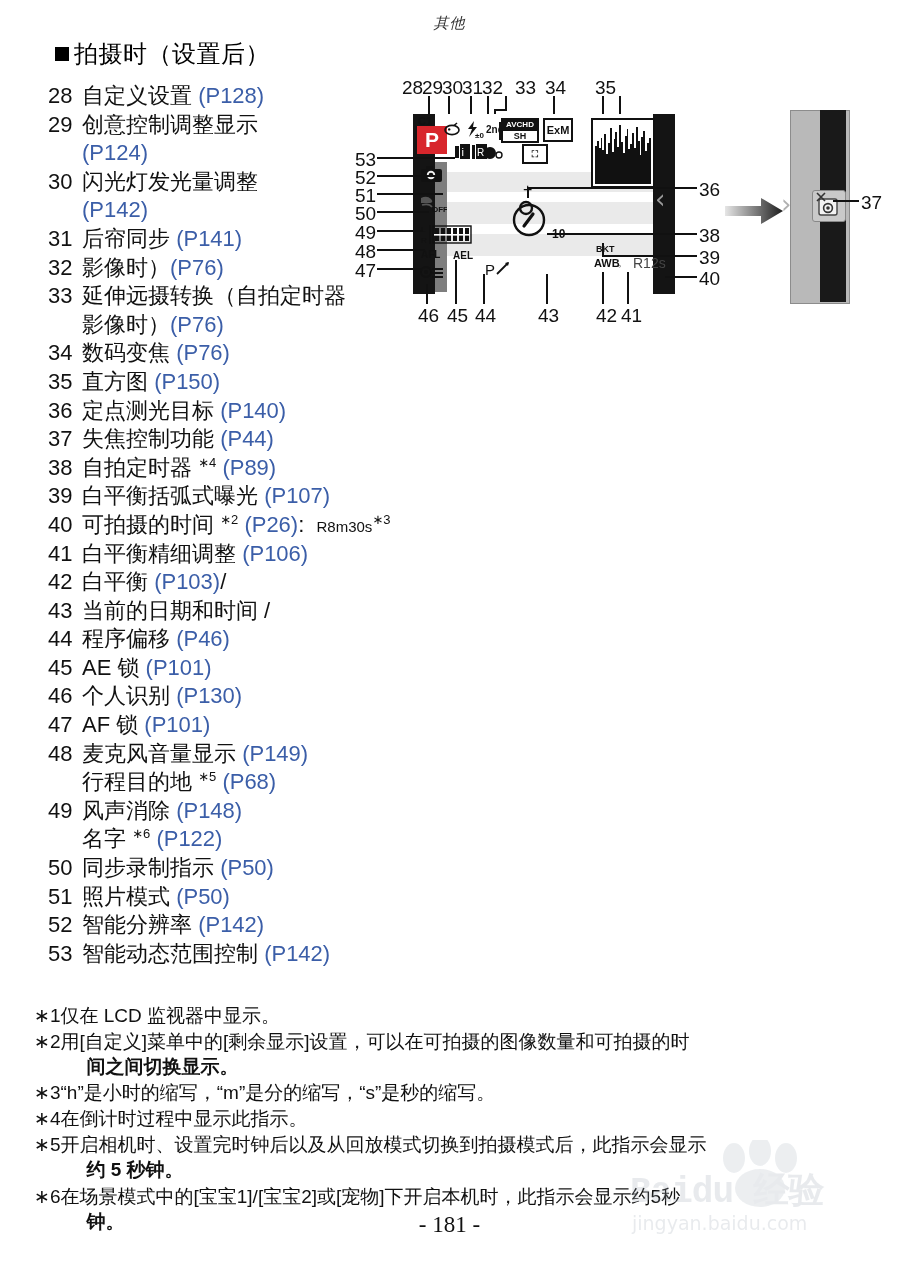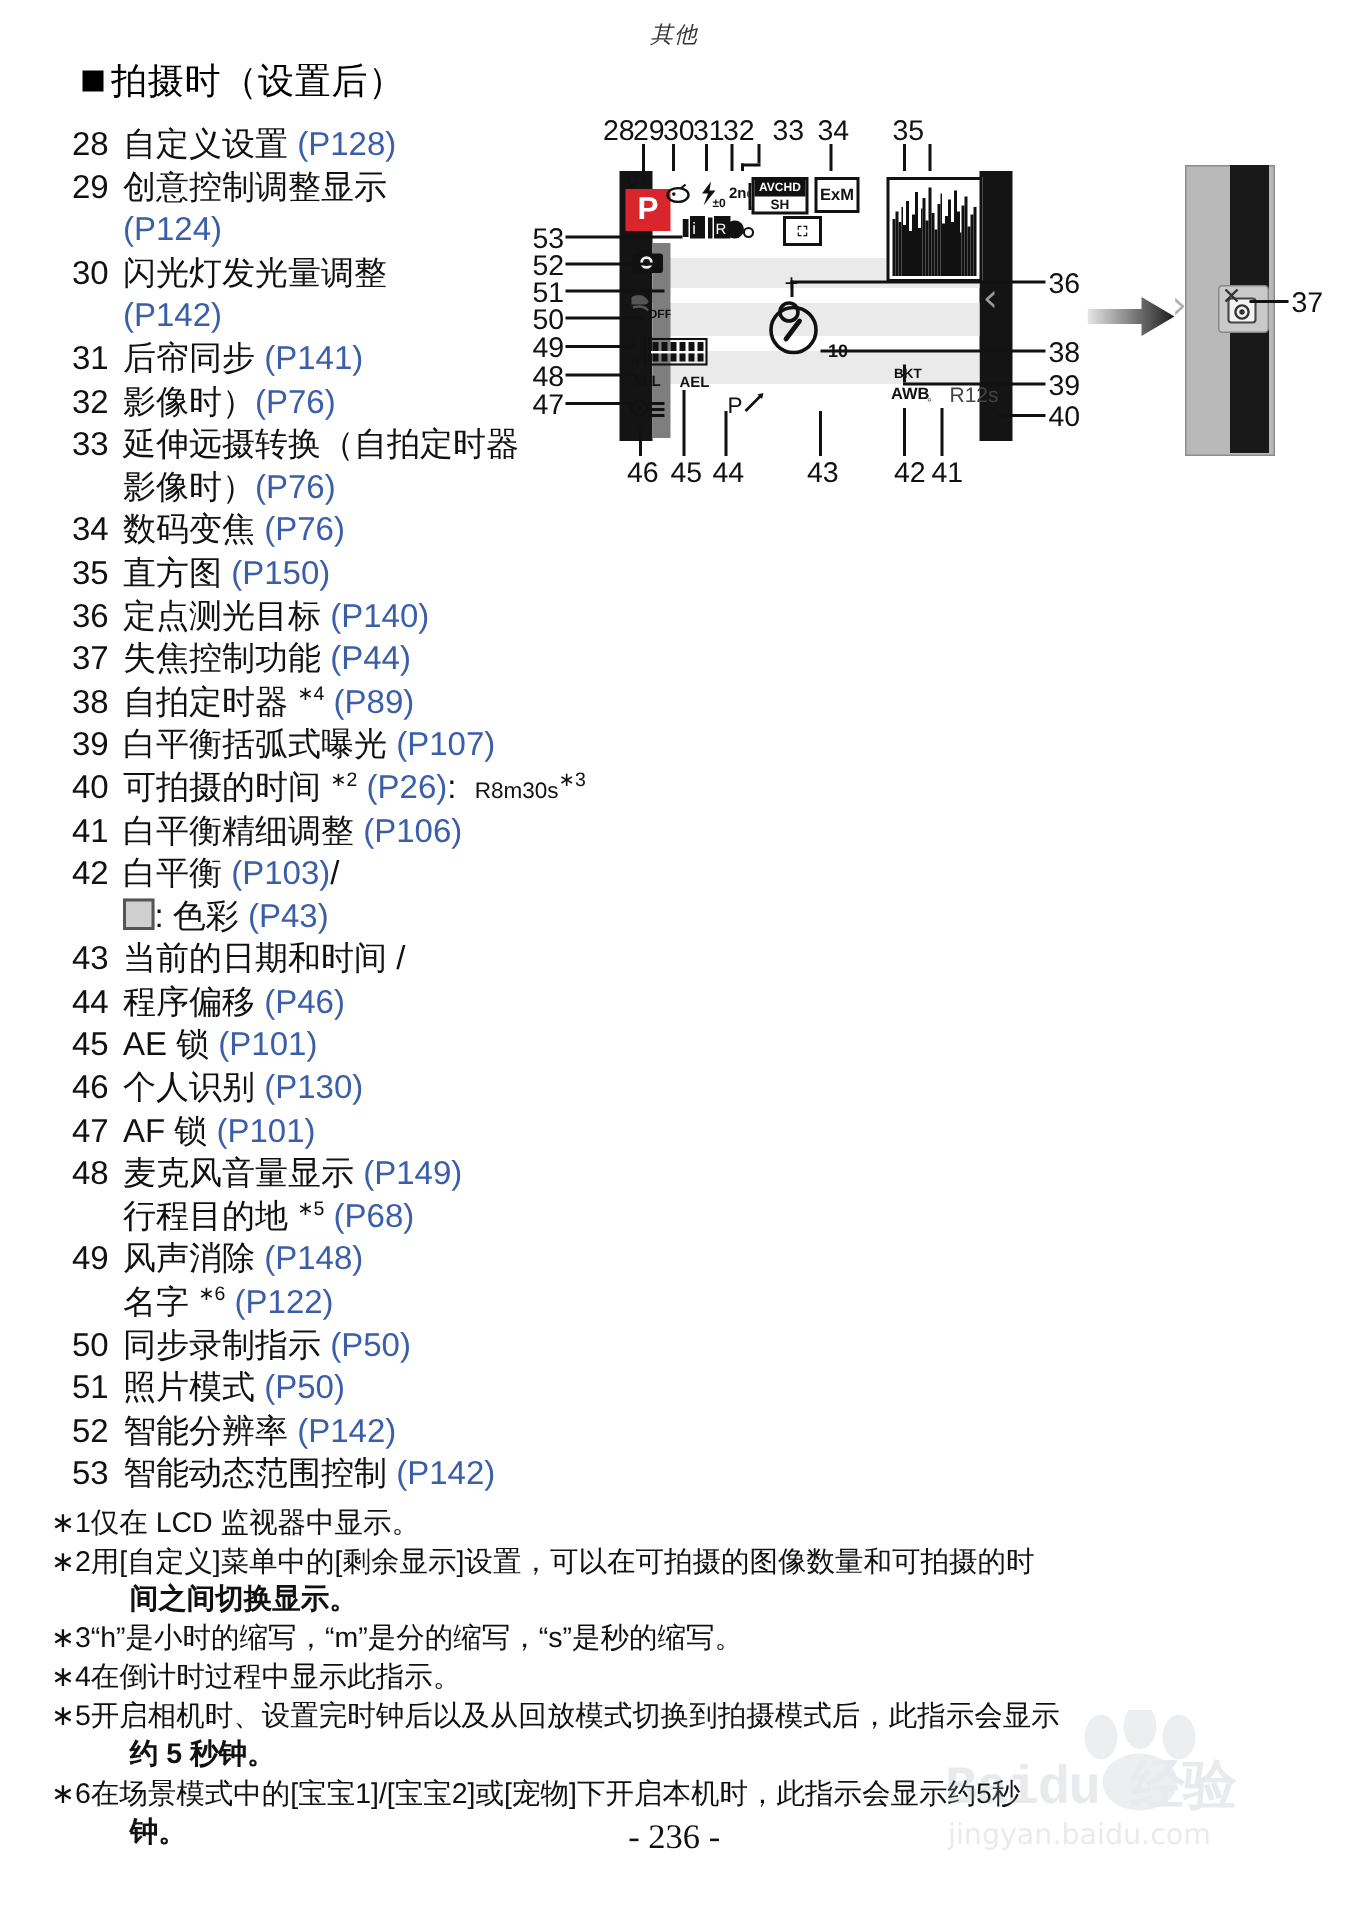--- a/index.html
+++ b/index.html
@@ -473,21 +473,20 @@
       <div class="li">
         <div class="num">41</div>
         <div class="body">
           <span class="sub">白平衡精细调整 <span class="ref">(P106)</span></span>
         </div>
       </div>
       <div class="li">
         <div class="num">42</div>
         <div class="body">
           <span class="sub">白平衡 <span class="ref">(P103)</span>/</span>
-          <span class="sub"><span class="colorbox"></span>: 色彩 <span class="ref">(P43)</span></span>
         </div>
       </div>
       <div class="li">
         <div class="num">43</div>
         <div class="body">
           <span class="sub">当前的日期和时间 /</span>
         </div>
       </div>
       <div class="li">
         <div class="num">44</div>
@@ -813,21 +812,21 @@
       <div class="fn">
         <div class="mk">∗5</div>
         <div class="tx">开启相机时、设置完时钟后以及从回放模式切换到拍摄模式后，此指示会显示<span class="cont">约 5 秒钟。</span></div>
       </div>
       <div class="fn">
         <div class="mk">∗6</div>
         <div class="tx">在场景模式中的[宝宝1]/[宝宝2]或[宠物]下开启本机时，此指示会显示约5秒<span class="cont">钟。</span></div>
       </div>
     </div>
 
-  <div class="page-number">- 236 -</div>
+  <div class="page-number">- 181 -</div>
 
   <div class="watermark">
     <svg class="wm-paw" width="110" height="70" viewBox="0 0 110 70">
       <ellipse cx="22" cy="18" rx="11" ry="15" fill="#aab4bf"></ellipse>
       <ellipse cx="48" cy="11" rx="11" ry="15" fill="#aab4bf"></ellipse>
       <ellipse cx="74" cy="18" rx="11" ry="15" fill="#aab4bf"></ellipse>
       <ellipse cx="48" cy="48" rx="25" ry="19" fill="#aab4bf"></ellipse>
     </svg>
     <div class="wm-text">Baidu 经验</div>
     <div class="wm-sub">jingyan.baidu.com</div>

